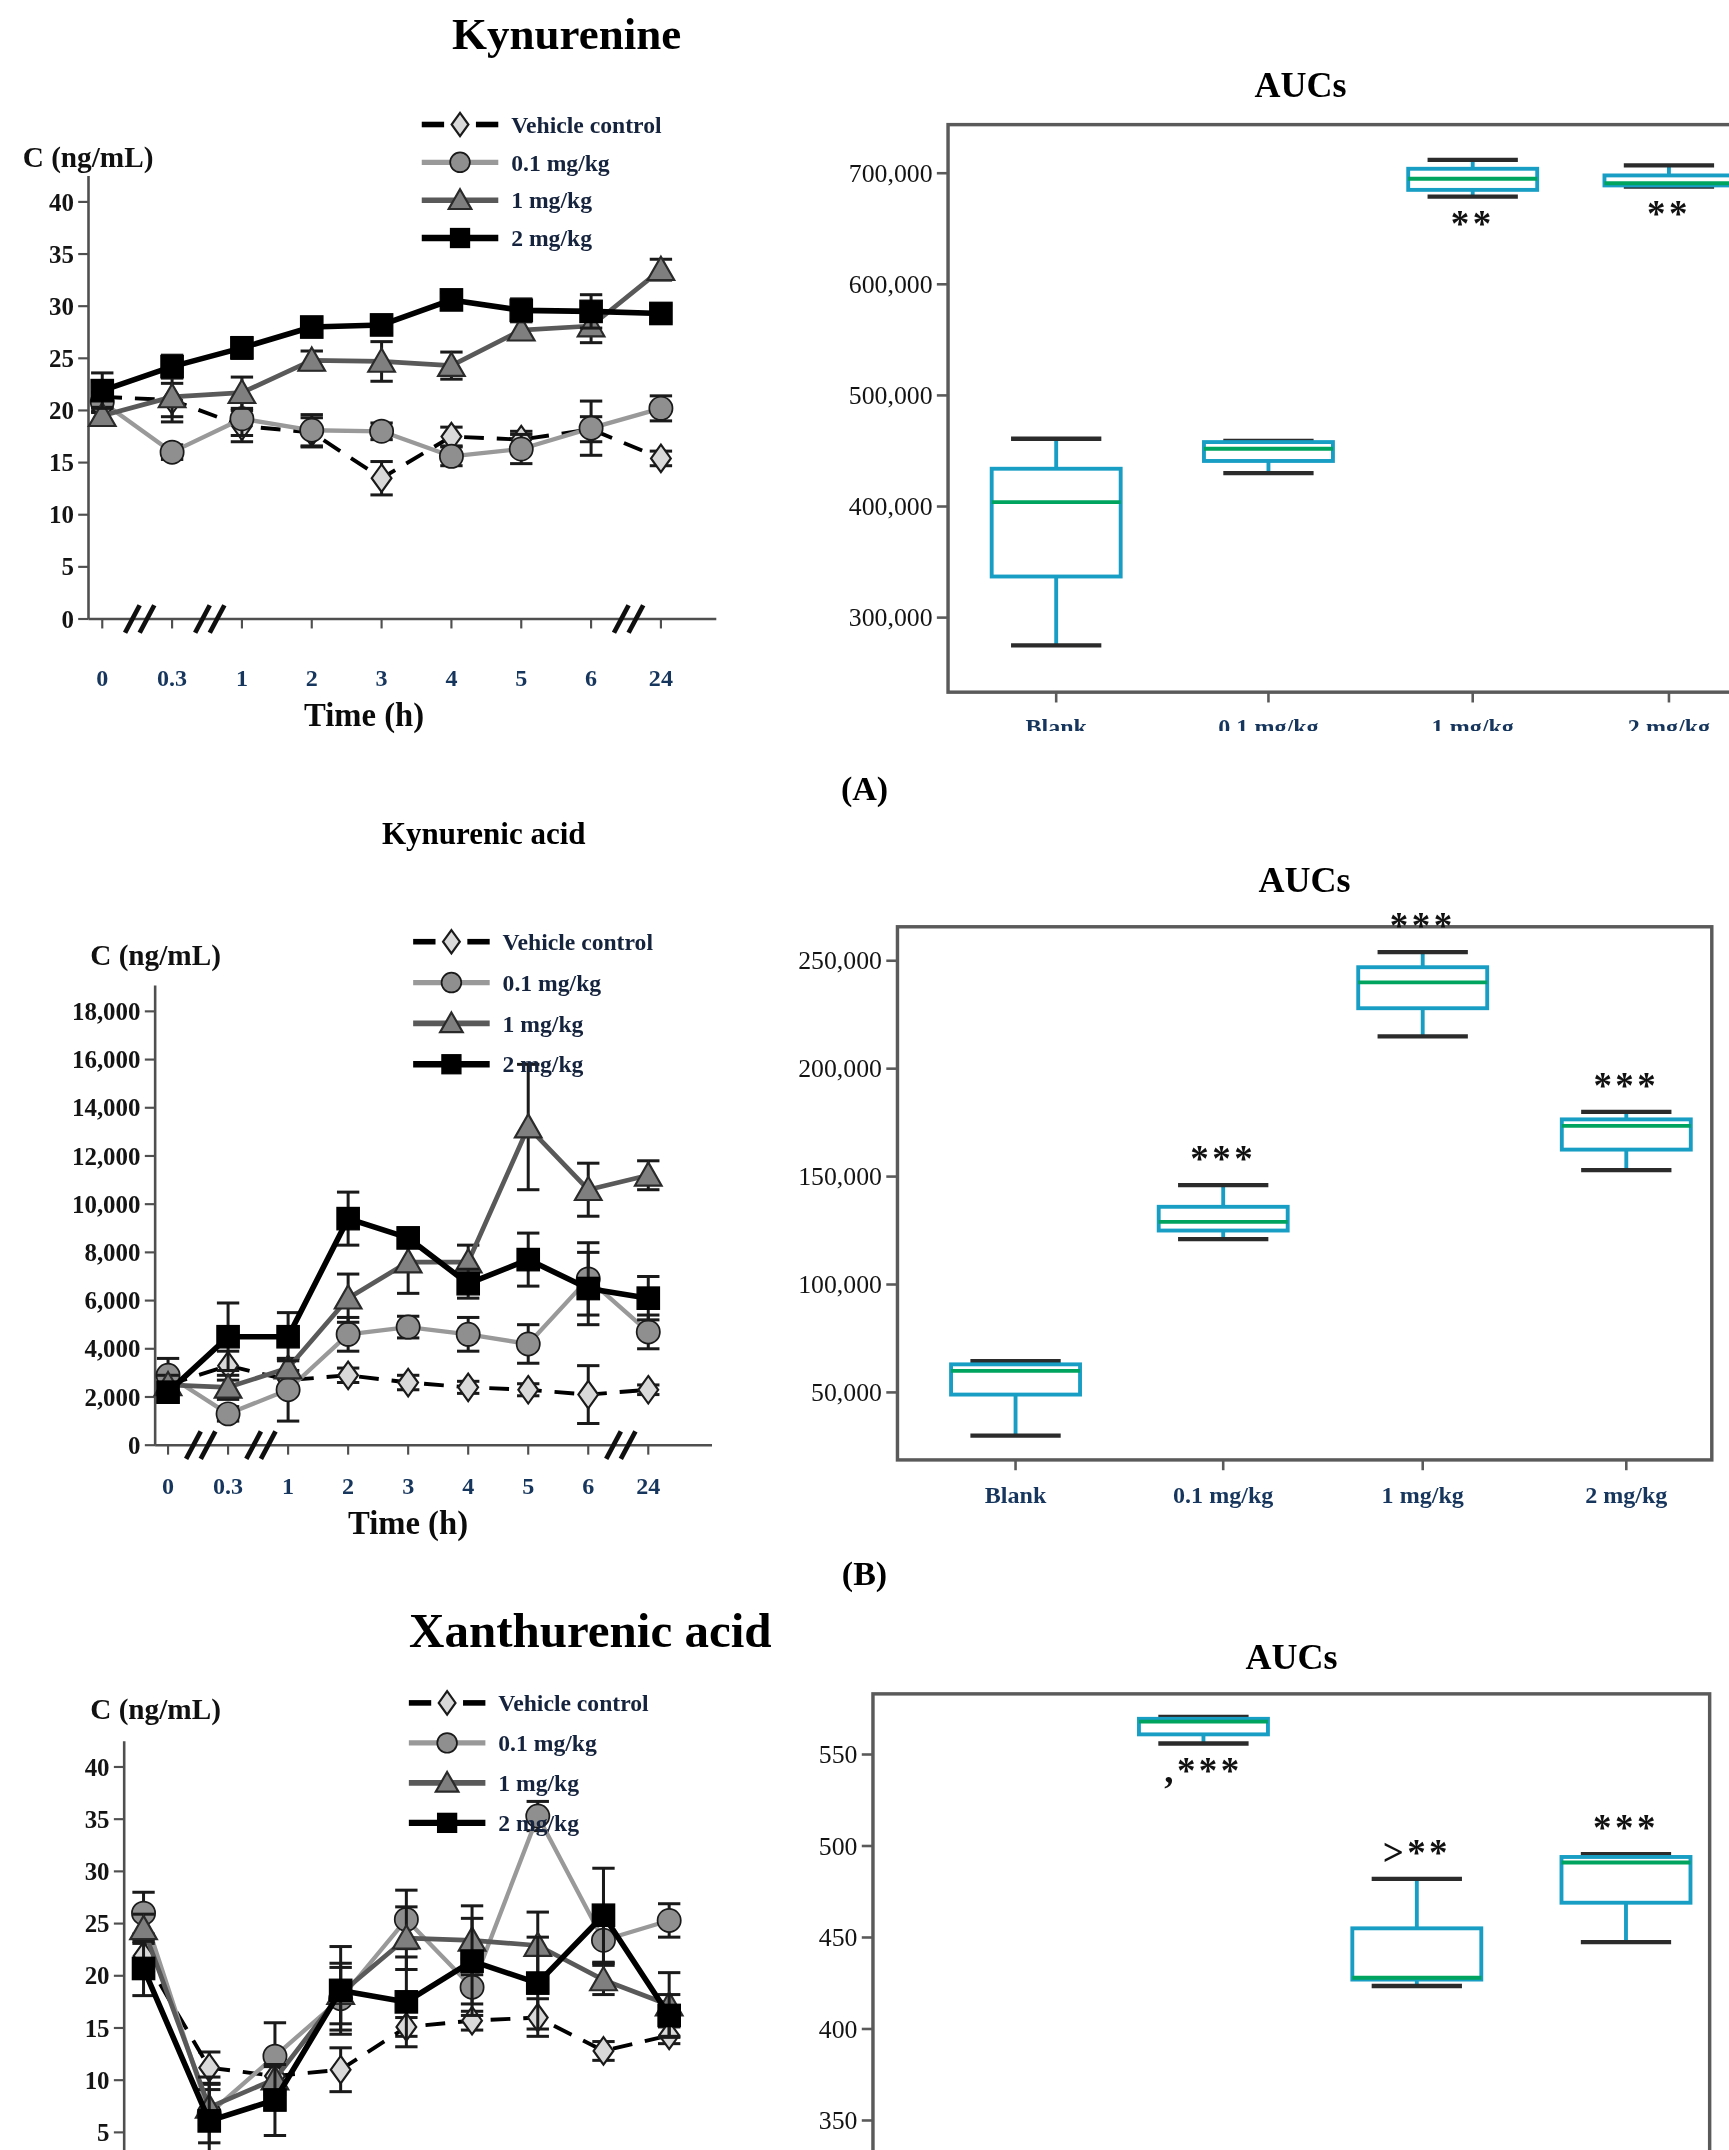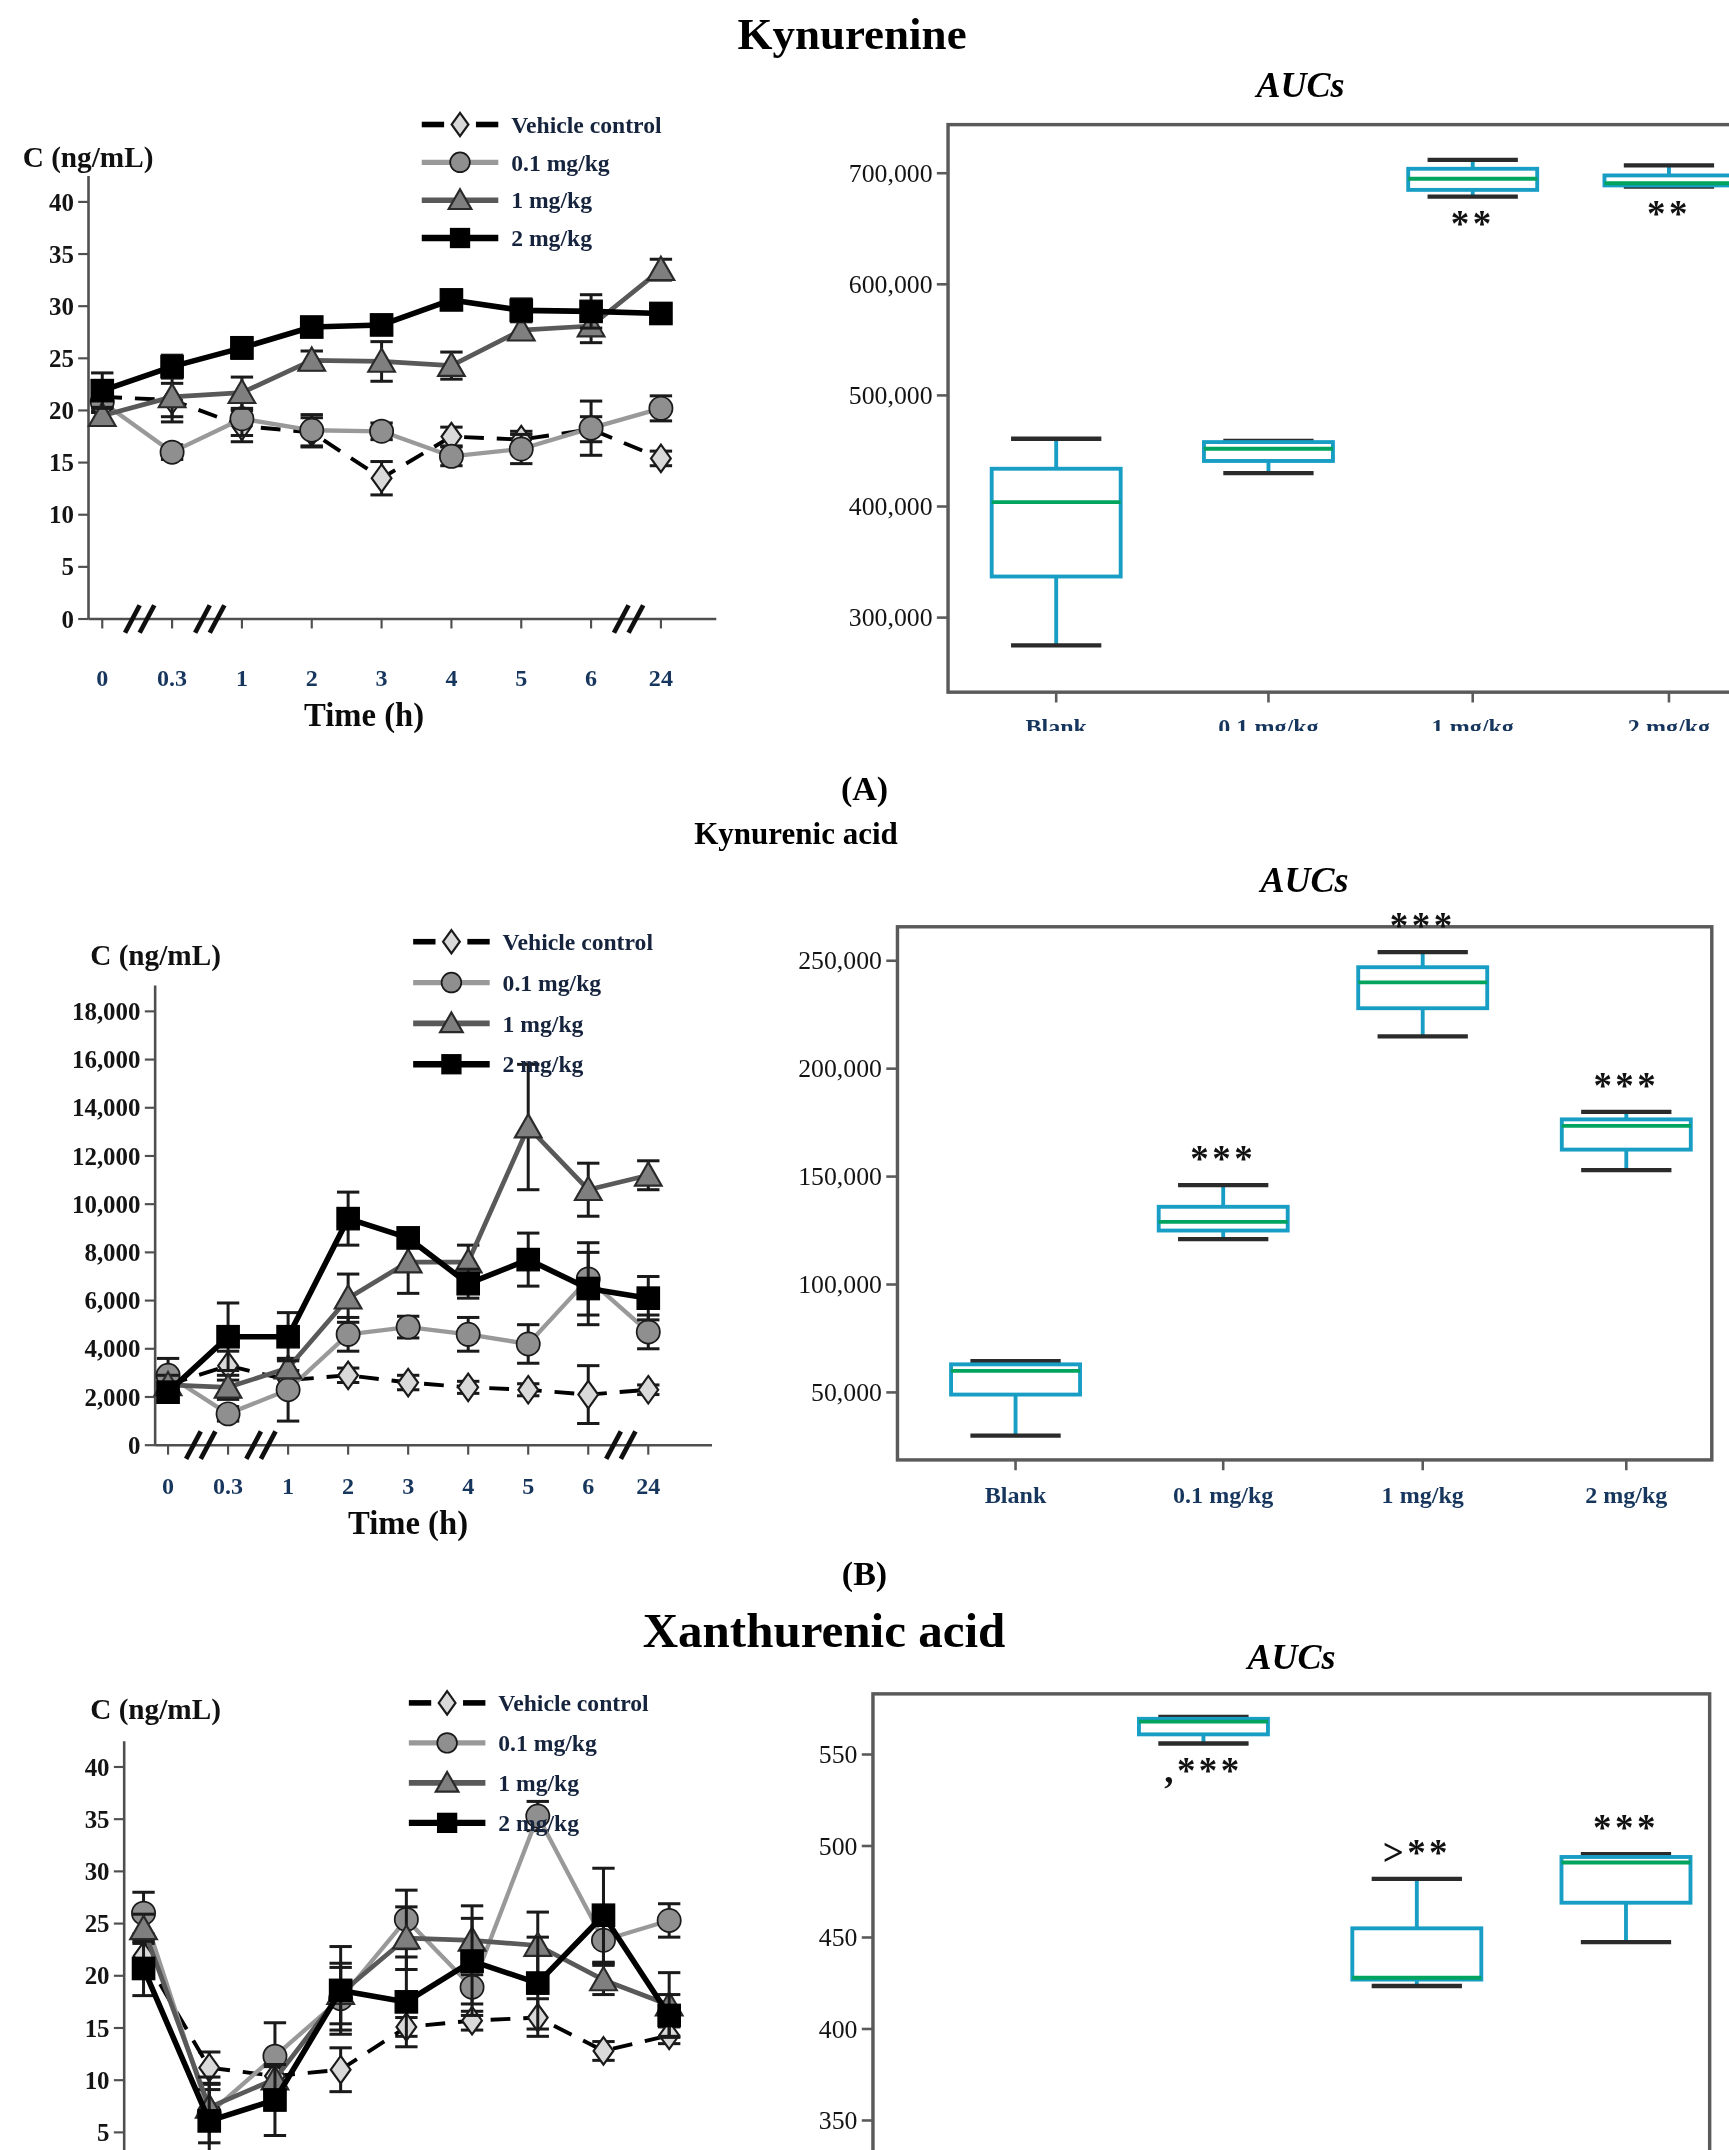--- a/index.html
+++ b/index.html
@@ -1,20 +1,20 @@
 <!DOCTYPE html>
 <html style="font-size:6.9px"><head>
 <meta charset="utf-8">
 <style>
   html,body{margin:0;padding:0;background:#ffffff;}
   .page{position:relative;width:1729px;height:2351px;background:#ffffff;overflow:hidden;
         font-family:"Liberation Serif","DejaVu Serif",serif;}
-  .ptitle{position:absolute;text-align:center;font-weight:bold;font-size:45px;color:#000;
+  .ptitle{position:absolute;font-weight:bold;font-size:45px;color:#000;
           font-family:"Liberation Serif","DejaVu Serif",serif;}
-  .auctitle{position:absolute;text-align:center;font-weight:bold;font-size:36px;color:#000;font-style:italic;}
+  .auctitle{position:absolute;text-align:center;font-weight:bold;font-size:36px;color:#000;}
   .plabel{position:absolute;left:0;width:1729px;text-align:center;font-weight:bold;font-size:34px;color:#000;}
   .chart{position:absolute;}
   svg text{font-family:"Liberation Serif","DejaVu Serif",serif;}
 </style>
 </head>
 <body>
 
 <div class="page">
 
   <div class="ptitle" style="left:452px;top:7.7px;width:800px;">Kynurenine</div>

